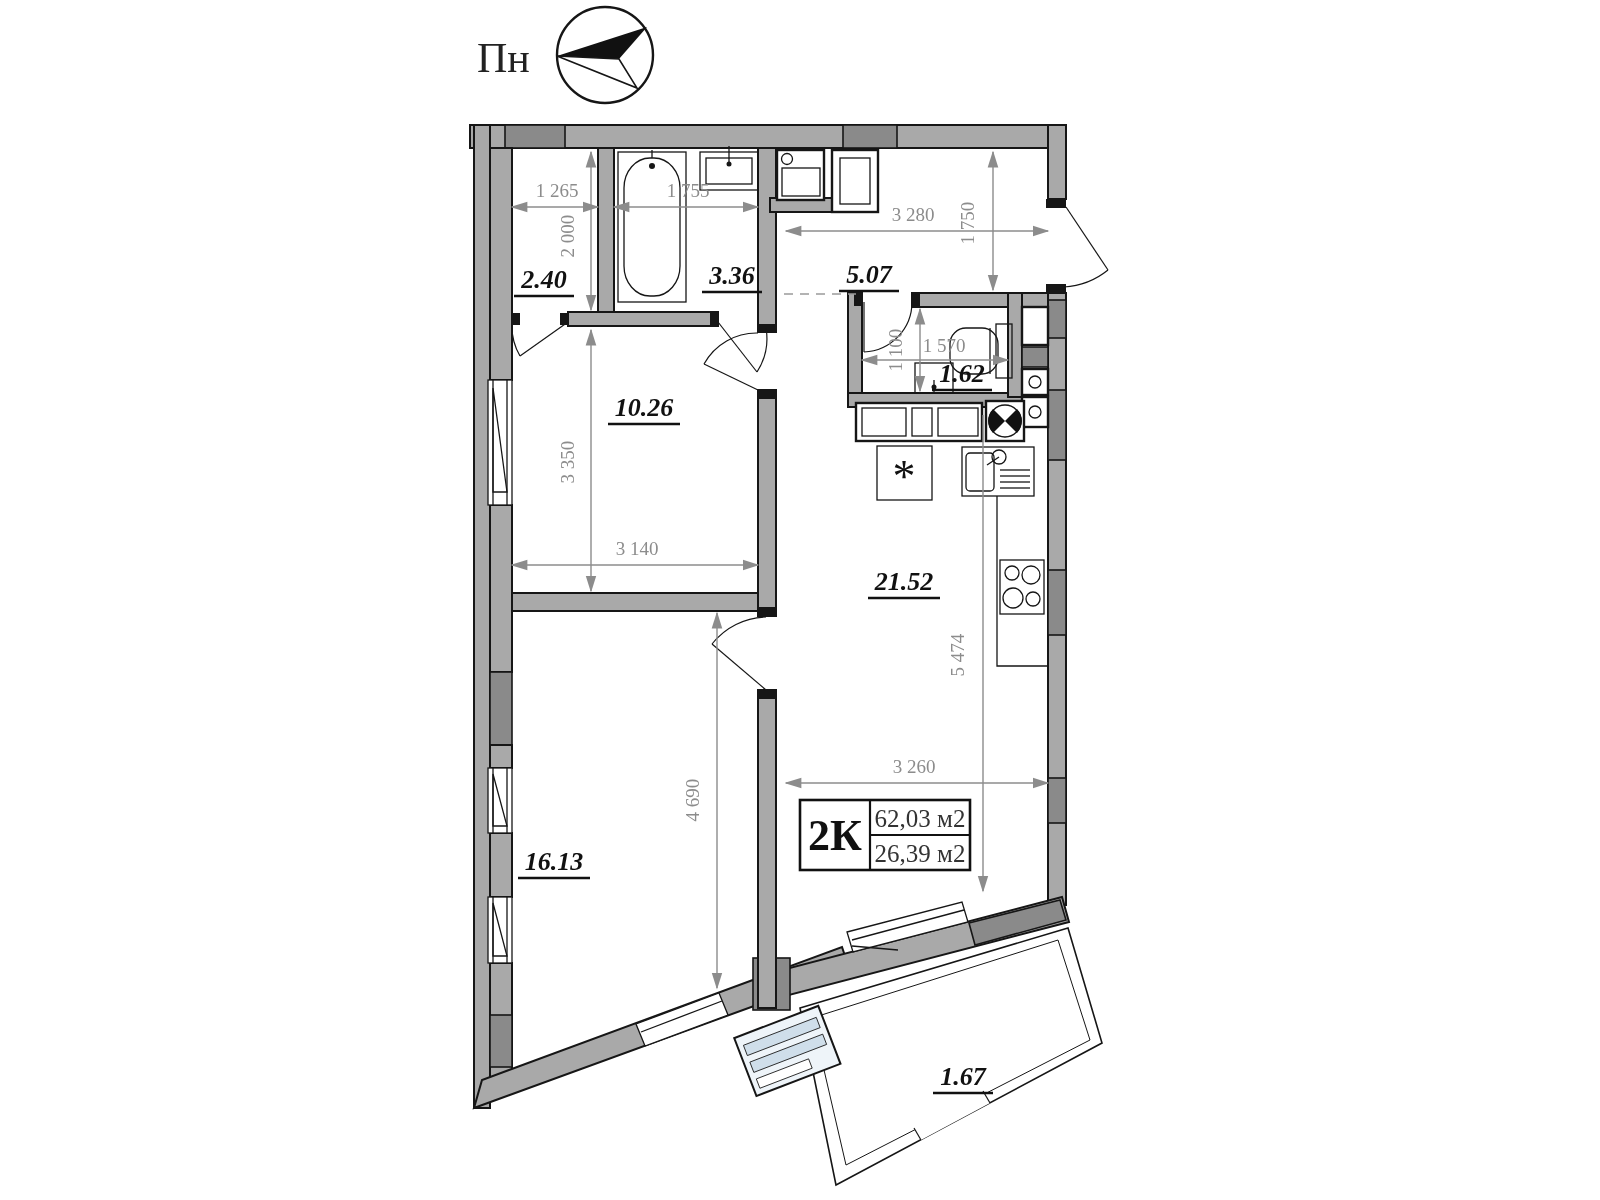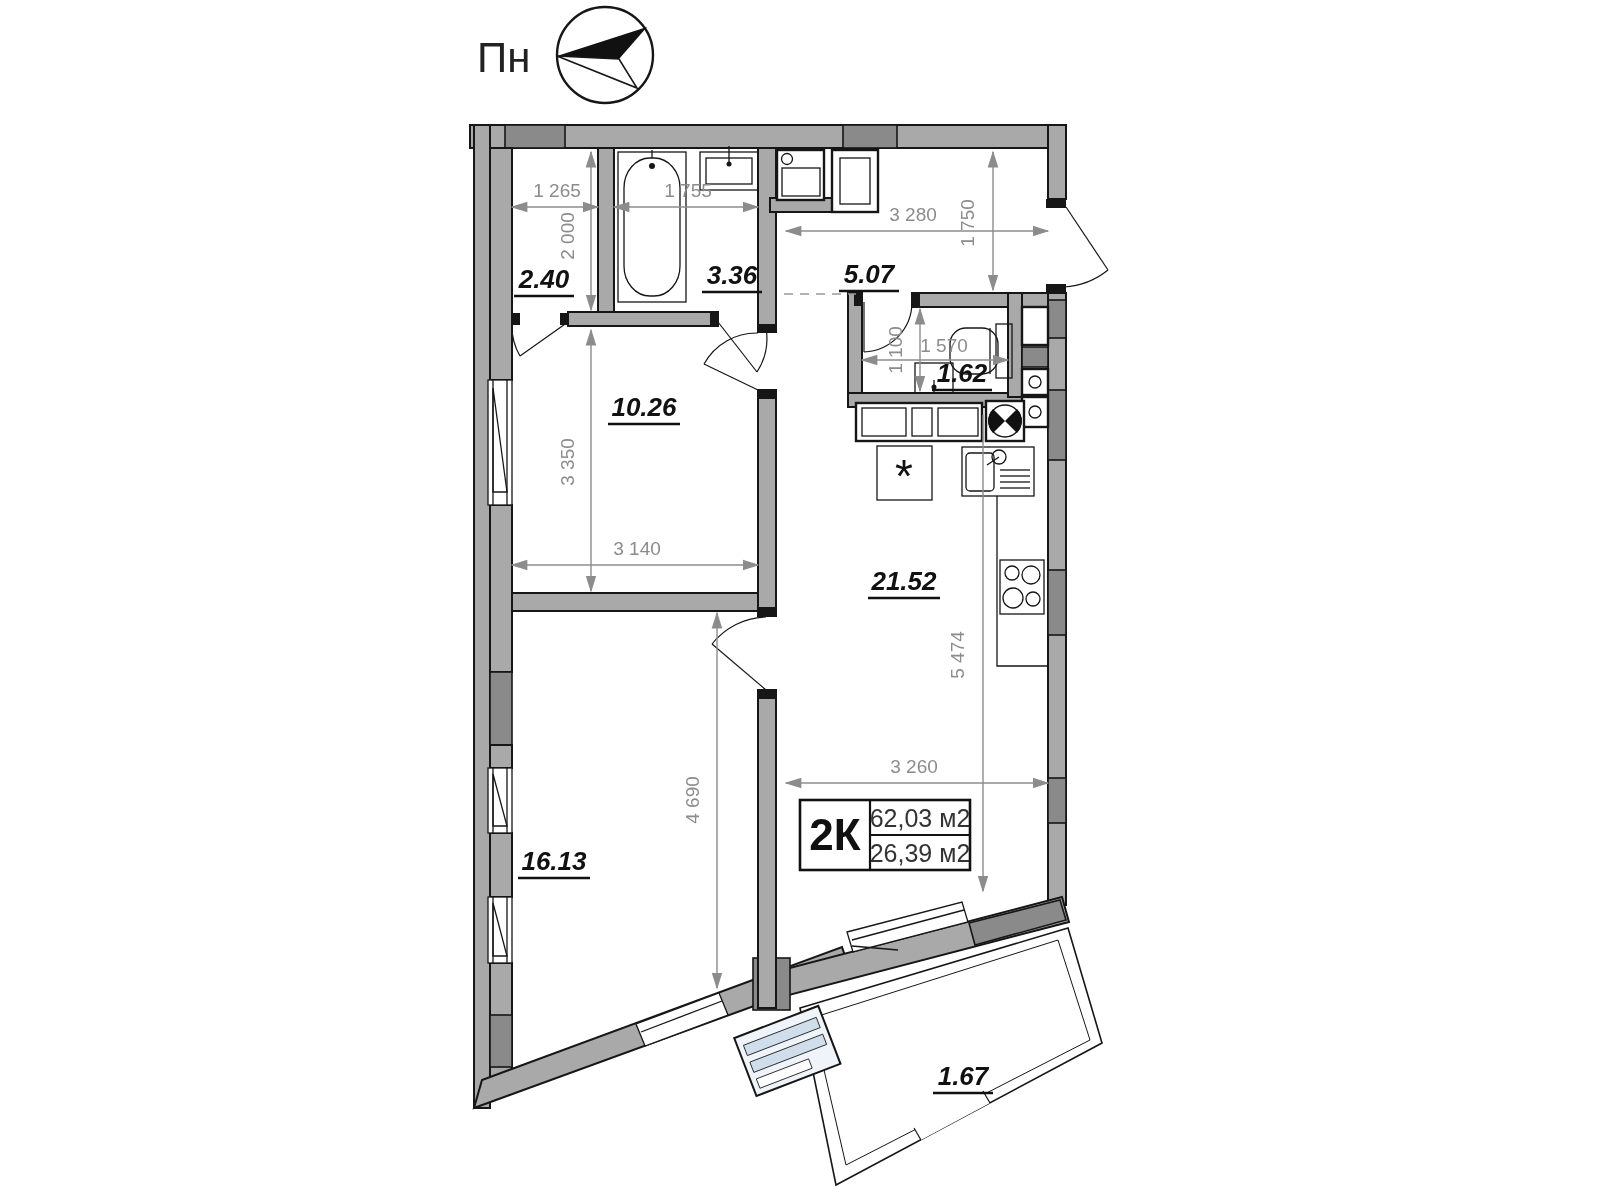--- a/index.html
+++ b/index.html
@@ -1,17 +1,17 @@
 <!DOCTYPE html>
 <html><head>
 <meta charset="utf-8">
 <style>
   html,body{margin:0;padding:0;background:#ffffff;}
   .canvas{position:relative;width:1600px;height:1200px;background:#ffffff;overflow:hidden;
-          font-family:Liberation Sans, sans-serif;}
+          font-family:Liberation Serif, serif;}
   svg{position:absolute;left:0;top:0;}
   .wall  {fill:#a9a9a9;stroke:#161616;stroke-width:2;}
   .wallD {fill:#8a8a8a;stroke:#161616;stroke-width:1.6;}
   .blk   {fill:#161616;stroke:none;}
   .fix   {fill:#ffffff;stroke:#161616;stroke-width:2.4;}
   .fixT  {fill:none;stroke:#161616;stroke-width:1.3;}
   .win   {fill:#ffffff;stroke:#161616;stroke-width:1.3;}
   .thin  {fill:none;stroke:#161616;stroke-width:1.2;}
   .dash  {fill:none;stroke:#9a9a9a;stroke-width:1.6;stroke-dasharray:9 7;}
   .dim   {fill:none;stroke:#8c8c8c;stroke-width:1.4;}

